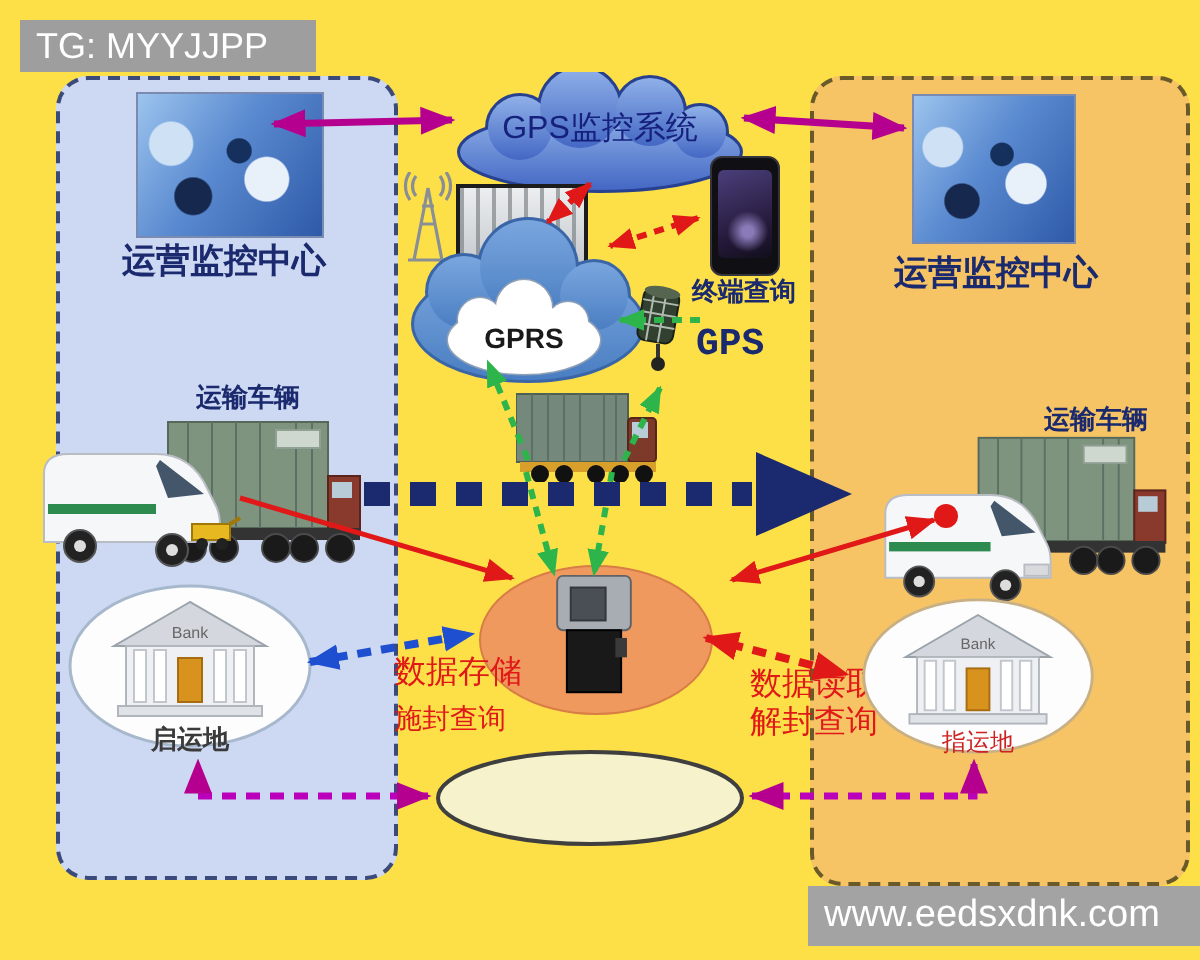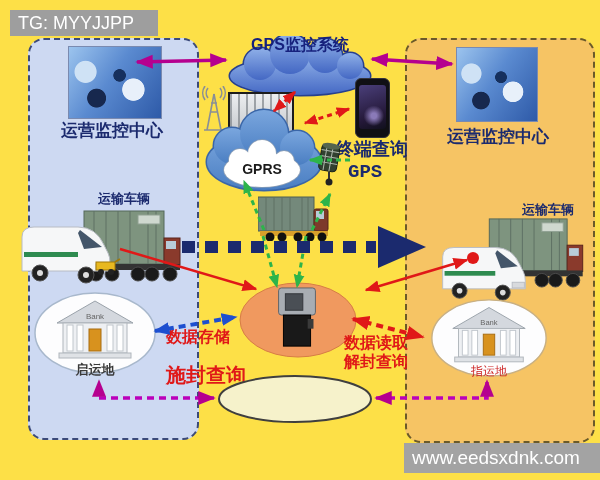--- a/index.html
+++ b/index.html
@@ -6,21 +6,21 @@
   body{font-family:"Liberation Sans","DejaVu Sans",sans-serif;}
   .stage{position:relative;width:600px;height:480px;background:#fde047;overflow:hidden;}
   .abs{position:absolute;}
   .panel{position:absolute;border-radius:16px;}
   .panel.left{left:28px;top:38px;width:167px;height:398px;background:#cdd9f2;border:2px dashed #3b4a7a;}
   .panel.right{left:405px;top:38px;width:186px;height:401px;background:#f6c464;border:2px dashed #6a5a2a;}
   .graybox{position:absolute;background:#9e9e9e;color:#fff;display:flex;align-items:center;}
   .tg{left:10px;top:10px;width:140px;height:26px;font-size:18px;padding-left:8px;}
   .url{left:404px;top:443px;width:196px;height:30px;font-size:19px;padding-left:8px;background:#a3a3a3;}
   .navy{color:#1b2a6e;font-weight:bold;}
-  .red{color:#e01818;font-weight:bold;}
+  .red{color:#e01818;font-weight:normal;margin-left:31px;}
   .ctr{text-align:center;}
   .photo{position:absolute;border:1px solid #7a8ab0;
     background:
       radial-gradient(circle at 30% 72%, #17284e 11%, rgba(0,0,0,0) 12%),
       radial-gradient(circle at 55% 40%, #16305e 9%, rgba(0,0,0,0) 10%),
       radial-gradient(circle at 70% 60%, #e8f0fa 14%, rgba(0,0,0,0) 15%),
       radial-gradient(circle at 18% 35%, #cfe2f5 12%, rgba(0,0,0,0) 13%),
       linear-gradient(125deg,#9cc4ee 0%,#5a8ad0 45%,#2e5aa8 100%);}
   .server{position:absolute;border:2px solid #1c1c1c;
     background:
@@ -64,21 +64,21 @@
         <circle cx="125" cy="30" r="13"></circle>
     </g>
     <g fill="url(#cb)">
       <ellipse cx="75" cy="40" rx="70" ry="19"></ellipse>
         <circle cx="35" cy="28" r="16"></circle>
       <circle cx="65" cy="18" r="20"></circle>
         <circle cx="100" cy="20" r="17"></circle>
         <circle cx="125" cy="30" r="13"></circle>
     </g>
   </svg>
-  <div class="lbl ctr" style="left:225px;top:36px;width:150px;font-size:16px;font-weight:bold;color:#16217d;">GPS监控系统</div>
+  <div class="lbl ctr" style="left:225px;top:56px;width:150px;font-size:16px;font-weight:normal;color:#16217d;">GPS监控系统</div>
 
   <svg class="abs" style="left:196px;top:86px;" width="36" height="48" viewBox="0 0 36 48">
     <g stroke="#8a8f96" stroke-width="1.6" fill="none">
       <path d="M18,8 L11,44 M18,8 L25,44 M14,26 L22,26 M15,17 L21,17 M8,44 L28,44"></path>
       <path d="M12,12 A8 8 0 0 1 12,2 M9,14 A12 12 0 0 1 9,0"></path>
       <path d="M24,12 A8 8 0 0 0 24,2 M27,14 A12 12 0 0 0 27,0"></path>
     </g>
   </svg>
 
   <div class="server" style="left:228px;top:92px;width:62px;height:56px;"></div>
@@ -113,21 +113,21 @@
         <circle cx="38" cy="56" r="11"></circle>
       <circle cx="60" cy="50" r="14"></circle>
         <circle cx="82" cy="57" r="10"></circle>
     </g>
     <text x="60" y="70" text-anchor="middle" font-size="14" font-weight="bold" fill="#1a1a1a">GPRS</text>
   </svg>
 
   <div class="phone" style="left:355px;top:78px;width:33px;height:58px;">
       <div class="screen"></div>
     </div>
-  <div class="lbl navy ctr" style="left:330px;top:139px;width:84px;font-size:18px;text-align:center;">终端查询</div>
+  <div class="lbl navy ctr" style="left:330px;top:139px;width:84px;font-size:13px;text-align:center;">终端查询</div>
 
   <svg class="abs" style="left:314px;top:141px;" width="30" height="48" viewBox="0 0 30 48">
     <g transform="rotate(10 15 18)">
       <rect x="6" y="4" width="18" height="26" rx="4" fill="#31402f" stroke="#182018"></rect>
       <g stroke="#cfd8cf" stroke-width="1" opacity="0.8">
         <path d="M6,10 H24 M6,16 H24 M6,22 H24 M11,4 V30 M17,4 V30"></path>
       </g>
       <ellipse cx="15" cy="5" rx="9" ry="3" fill="#55654f"></ellipse>
     </g>
     <path d="M15,31 L15,38" stroke="#333" stroke-width="2"></path>
@@ -234,21 +234,21 @@
     <rect x="6" y="2" width="38" height="28" rx="3" fill="#a8adb3" stroke="#5f6368"></rect>
     <rect x="13" y="8" width="18" height="17" fill="#4a4f55" stroke="#33373c"></rect>
     <rect x="11" y="30" width="28" height="32" fill="#191919" stroke="#000"></rect>
     <rect x="36" y="34" width="6" height="10" fill="#3a3a3a"></rect>
   </svg>
 
   <div class="lbl red" style="left:166px;top:327px;width:96px;font-size:16px;line-height:19px;">
     <span></span>
     <span style="display:block;">数据存储</span>
   </div>
-  <div class="lbl red" style="left:166px;top:366px;width:96px;font-size:20px;line-height:19px;">施封查询</div>
+  <div class="lbl red" style="left:166px;top:350px;width:96px;font-size:14px;line-height:19px;">施封查询</div>
   <div class="lbl red" style="left:344px;top:352px;width:100px;font-size:16px;line-height:19px;">解封查询</div>
   <div class="lbl red" style="left:344px;top:333px;width:100px;font-size:16px;line-height:19px;">数据读取</div>
 
   <svg class="abs" style="left:33px;top:291px;" width="124" height="84" viewBox="0 0 124 84">
     <ellipse cx="62" cy="42" rx="60" ry="40" fill="#fdfdfe" stroke="#a8b8cc" stroke-width="1.5"></ellipse>
     <polygon points="62,10 24,32 100,32" fill="#d4d8de" stroke="#9aa2aa"></polygon>
     <rect x="30" y="32" width="64" height="30" fill="#eef0f3" stroke="#b0b6bc"></rect>
     <g fill="#ffffff" stroke="#c0c6cc">
         <rect x="34" y="34" width="6" height="26"></rect>
         <rect x="44" y="34" width="6" height="26"></rect>

